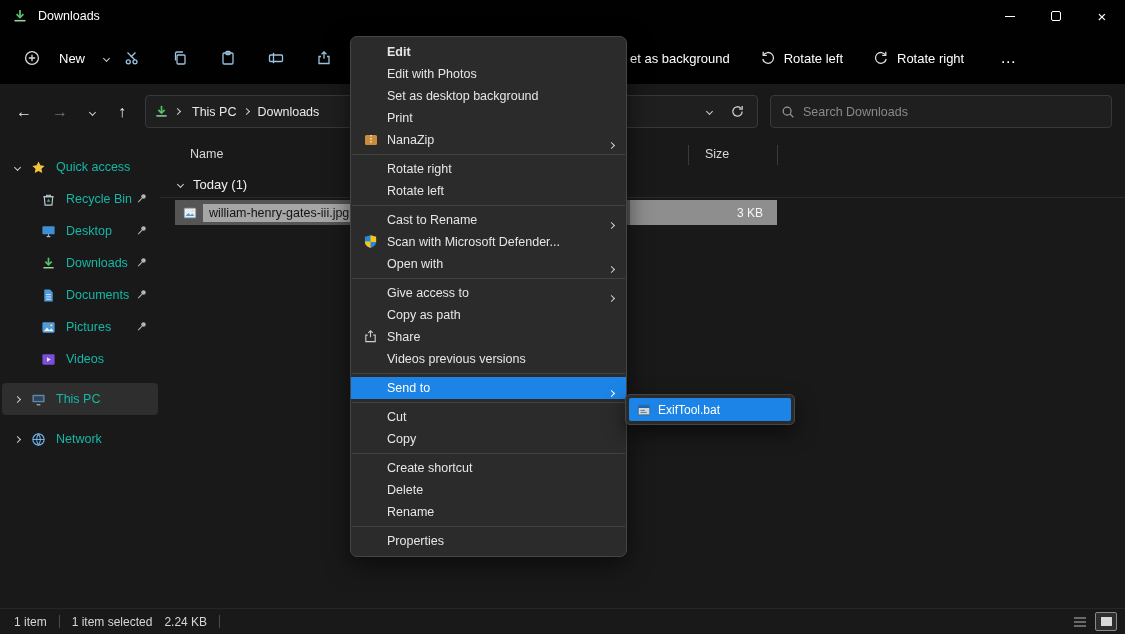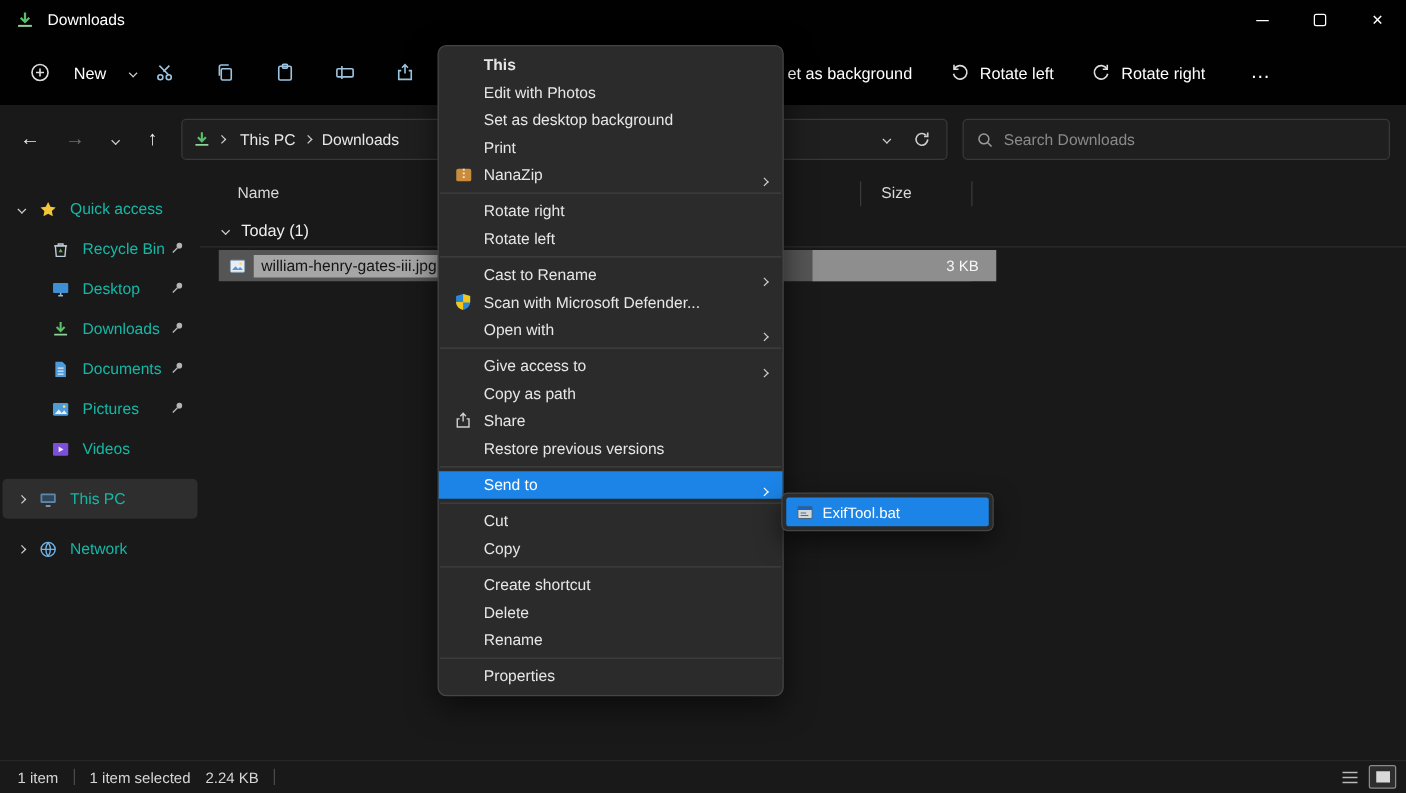--- a/index.html
+++ b/index.html
@@ -55,21 +55,21 @@
   .main { position:absolute; left:160px; right:0; top:140px; bottom:26px; }
   .colhdr { position:absolute; top:2px; left:0; right:0; height:26px; color:#d8d8d8; font-size:12.5px; }
   .colhdr .cname { position:absolute; left:30px; top:5px; }
   .colhdr .csize { position:absolute; left:545px; top:5px; }
   .colhdr .vline { position:absolute; top:3px; width:1px; height:20px; background:#3a3a3a; }
   .grouprow { position:absolute; top:32px; left:0; right:0; height:26px; display:flex; align-items:center; border-bottom:1px solid #2c2c2c; color:#f0f0f0; }
   .grouprow .gchev { margin-left:18px; margin-right:10px; }
   .filerow { position:absolute; top:60px; left:15px; width:602px; height:25px; background:#555555; display:flex; align-items:center; }
   .filerow .ficon { margin:0 6px 0 8px; display:flex; }
   .filerow .fname { background:#a6a6a6; color:#141414; font-size:12.5px; padding:2px 6px; }
-  .filerow .fsize { position:absolute; left:455px; top:0; width:147px; height:25px; background:#8e8e8e; color:#f6f6f6; font-size:12px; display:flex; align-items:center; justify-content:flex-end; padding-right:14px;margin-left:20px; }
+  .filerow .fsize { position:absolute; left:455px; top:0; width:147px; height:25px; background:#8e8e8e; color:#f6f6f6; font-size:12px; display:flex; align-items:center; justify-content:flex-end; padding-right:14px; }
 
   
   .ctxmenu { position:absolute; left:350px; top:36px; width:277px; background:#2b2b2b; border:1px solid #454545; border-radius:7px; padding:4px 0; z-index:50; box-shadow:0 8px 24px rgba(0,0,0,.55); }
   .mi { position:relative; height:22px; display:flex; align-items:center; padding-left:36px; padding-right:26px; font-size:12.5px; color:#e6e6e6; }
   .mi.bold { font-weight:bold; }
   .mi .gicon { position:absolute; left:12px; top:3px; width:16px; height:16px; display:flex; }
   .mi .sub { position:absolute; right:12px; top:8px; }
   .mi.hl { background:#1b84e6; color:#ffffff; }
   .mi.hl .sub .chev { border-color:#ffffff; }
   .msep { height:1px; background:#414141; margin:3px 1px; }
@@ -399,21 +399,21 @@
           <circle cx="10.8" cy="5.6" r="1.1" fill="#ffd75e"></circle>
         </svg>
     </span>
     <span class="fname">william-henry-gates-iii.jpg</span>
     <span class="fsize">3 KB</span>
   </div>
 </div>
 
 <div class="ctxmenu">
   <div class="mi bold">
-      <span>This</span>
+      <span>Edit</span>
     </div>
   <div class="mi">
       <span>Edit with Photos</span>
     </div>
   <div class="mi">
       <span>Set as desktop background</span>
     </div>
   <div class="mi">
       <span>Print</span>
     </div>
@@ -467,21 +467,21 @@
   <div class="mi">
     <span class="gicon">
         <svg width="15" height="15" viewBox="0 0 16 16" fill="none" stroke="#cfcfcf" stroke-width="1.2">
           <path d="M5 6.5H3v7h10v-7h-2"></path>
           <path d="M8 1.8v7M5.6 4.2 8 1.8l2.4 2.4"></path>
         </svg>
       </span>
     <span>Share</span>
   </div>
   <div class="mi">
-      <span>Restore previous versions</span>
+      <span>Videos previous versions</span>
     </div>
   <div class="msep"></div>
 
   <div class="mi hl">
     <span>Send to</span>
     <span class="sub"><span class="chev right sm"></span></span>
   </div>
   <div class="msep"></div>
 
   <div class="mi">

